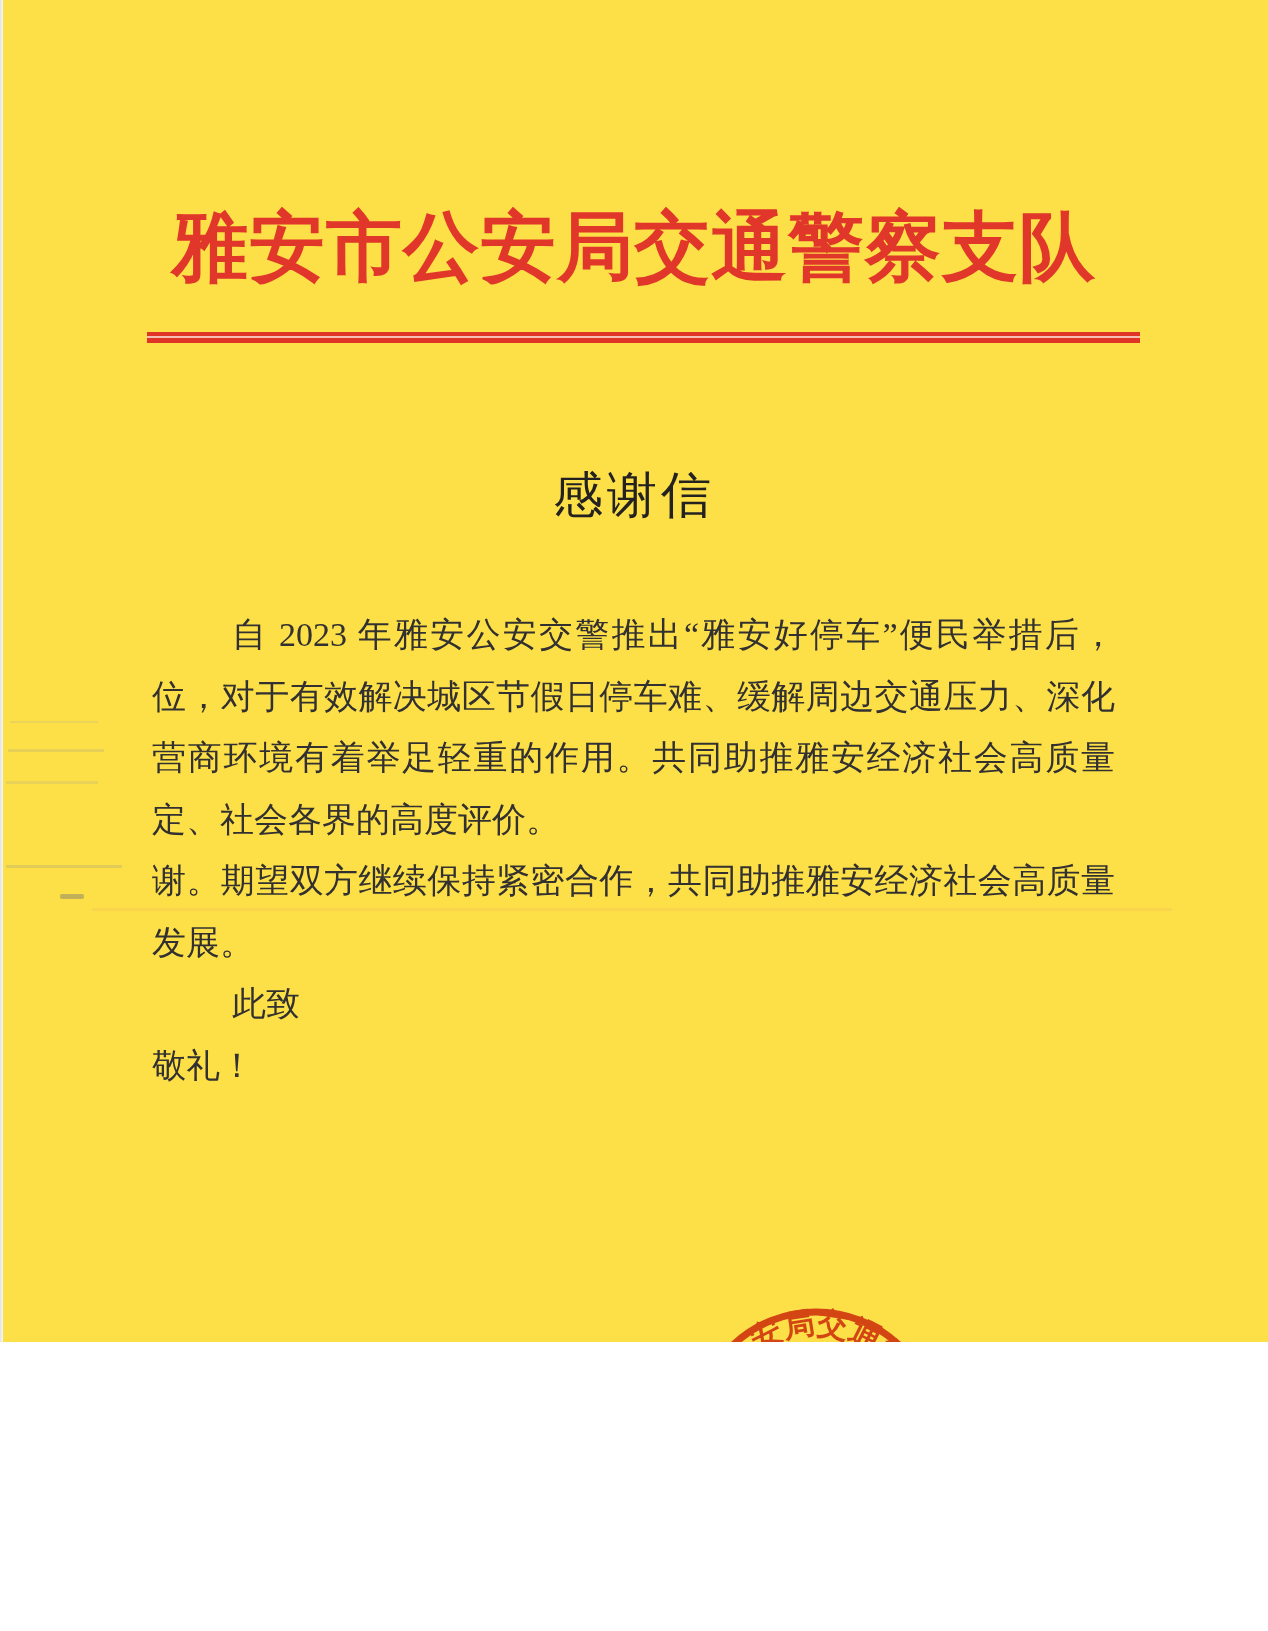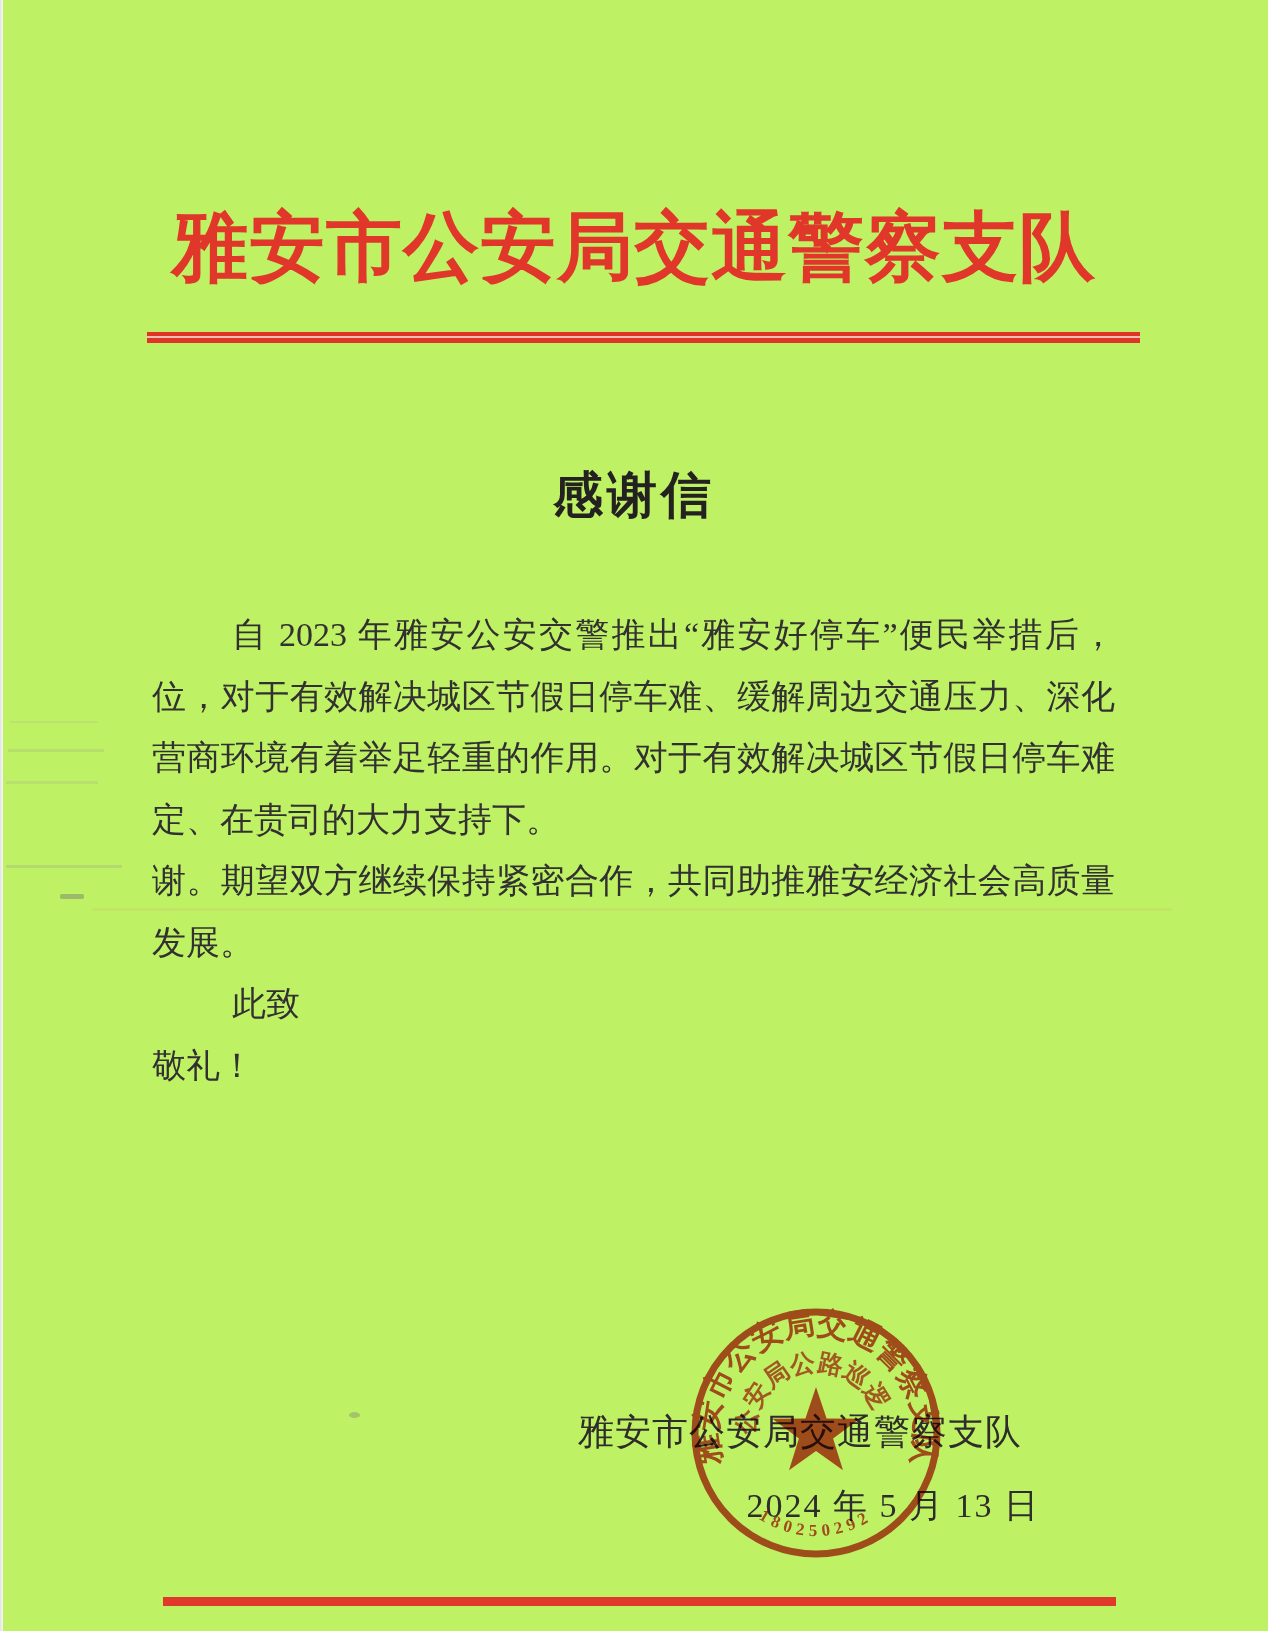--- a/index.html
+++ b/index.html
@@ -1,20 +1,20 @@
 <!DOCTYPE html>
 <html><head>
 <meta charset="utf-8">
 <style>
   html,body{margin:0;padding:0;background:#ffffff;}
   .page{
     position:relative;
     width:1268px;
-    height:1631px;
-    background:#bef264;
+    height:1342px;
+    background:#fde047;
     font-family:"Liberation Serif", serif;
     overflow:hidden;
   }
   
   .edge-line{position:absolute;left:0;top:0;width:3px;height:100%;
     background:linear-gradient(to right,#e2e2e1,#f7f7f6);}
   .artifact{position:absolute;pointer-events:none;}
   .streak-a{left:10px;top:721px;width:88px;height:2px;background:rgba(165,165,165,.20);}
   .streak-b{left:8px;top:749px;width:96px;height:3px;background:rgba(150,150,150,.22);}
   .streak-c{left:6px;top:781px;width:92px;height:3px;background:rgba(158,158,158,.22);}
@@ -33,21 +33,21 @@
     position:absolute;top:332px;left:147px;width:993px;height:11px;
     background:linear-gradient(to bottom,
       #e03427 0%, #e03427 36%,
       #f5beb4 36%, #f5beb4 54%,
       #e03427 54%, #e03427 100%);
   }
 
   
   .doc-title{
     position:absolute;top:462px;left:0;width:100%;margin:0;
-    text-align:center;font-size:50px;font-weight:bold;
+    text-align:center;font-size:50px;font-weight:normal;
     color:#242220;letter-spacing:4px;
   }
 
   
   .body{
     position:absolute;top:604px;left:152px;width:963px;
     font-size:34px;line-height:61.5px;color:#323030;
   }
   .line{min-height:61.5px;}
   .line.fill{text-align:justify;text-align-last:justify;}
@@ -91,22 +91,22 @@
   <div class="artifact dot-a"></div>
 
   <div class="letterhead">雅安市公安局交通警察支队</div>
   <div class="letterhead-rule"></div>
 
   <h1 class="doc-title">感谢信</h1>
 
   <main class="body">
     <div class="line indent fill">自 2023 年雅安公安交警推出“雅安好停车”便民举措后，</div>
     <div class="line fill">位，对于有效解决城区节假日停车难、缓解周边交通压力、深化</div>
-    <div class="line fill">营商环境有着举足轻重的作用。对于有效解决城区节假日停车难</div>
-    <div class="line">定、在贵司的大力支持下。</div>
+    <div class="line fill">营商环境有着举足轻重的作用。共同助推雅安经济社会高质量</div>
+    <div class="line">定、社会各界的高度评价。</div>
     <div class="line fill">谢。期望双方继续保持紧密合作，共同助推雅安经济社会高质量</div>
     <div class="line">发展。</div>
     <div class="line indent">此致</div>
     <div class="line">敬礼！</div>
   </main>
 
   <div class="sig-block">
     <div class="sig-org">雅安市公安局交通警察支队</div>
     <div class="sig-date">2024 年 5 月 13 日</div>
   </div>

